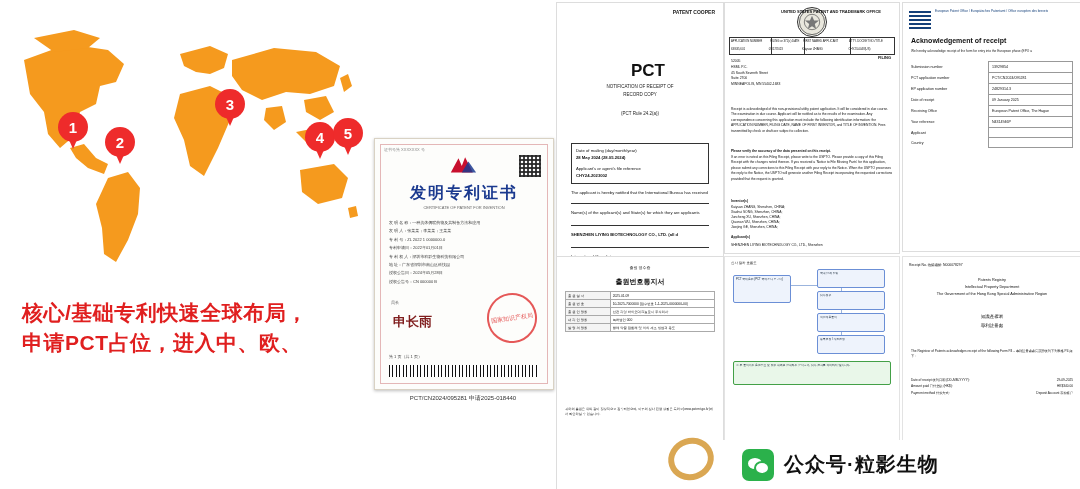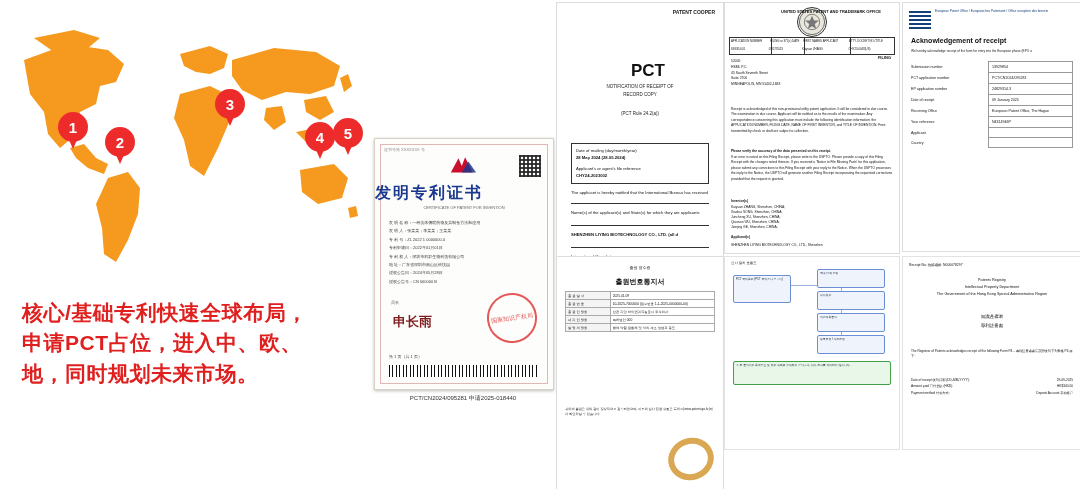--- a/index.html
+++ b/index.html
@@ -34,21 +34,21 @@
   .cert .inner{position:absolute;left:5px;top:5px;right:5px;bottom:5px;border:1px solid #e4b7b7;}
   .cert .cn-head{position:absolute;left:9px;top:8px;font-size:4px;color:#8a8a8a;}
   .cert .logo{
     position:absolute;left:50%;transform:translateX(-50%);top:16px;width:34px;height:22px;
   }
   .cert .qr{position:absolute;right:12px;top:16px;width:22px;height:22px;background:
     repeating-linear-gradient(0deg,#222 0 2px,#fff 2px 4px),
     repeating-linear-gradient(90deg,#222 0 2px,transparent 2px 4px);
     background-blend-mode:multiply;opacity:.85;}
   .cert .title{
-    position:absolute;left:0;right:0;top:44px;text-align:left;
+    position:absolute;left:0;right:0;top:44px;text-align:center;
     font-size:16px;font-weight:bold;color:#1b3a8f;letter-spacing:2px;
   }
   .cert .subline{position:absolute;left:0;right:0;top:66px;text-align:center;font-size:4px;color:#666;}
   .cert .body{position:absolute;left:14px;right:12px;top:80px;font-size:4px;line-height:2.1;color:#3a3a3a;}
   .cert .body div{white-space:nowrap;overflow:hidden;text-overflow:clip;}
   .cert .stamp{
     position:absolute;right:16px;bottom:46px;width:46px;height:46px;border:2px solid #d22;
     border-radius:50%;color:#d22;font-size:6px;display:flex;align-items:center;justify-content:center;
     text-align:center;opacity:.75;transform:rotate(-8deg);
   }
@@ -210,21 +210,20 @@
       <div class="bubble">4</div>
     </div>
     <div class="pin" style="left:333px;top:118px;">
       <div class="tip"></div>
       <div class="bubble">5</div>
     </div>
 
     <div class="caption">
       <div>核心/基础专利快速全球布局，</div>
       <div>申请PCT占位，进入中、欧、</div>
-      <div>地，同时规划未来市场。</div>
     </div>
   </div>
 
   <div class="cert">
     <div class="inner"></div>
     <div class="cn-head">证书号第 XXXXXXX 号</div>
 
     <svg class="logo" viewBox="0 0 60 40">
       <path d="M6 32 L20 6 L26 20 L32 4 L46 32 Z" fill="#c8102e"></path>
       <path d="M26 32 L38 12 L52 32 Z" fill="#1b3a8f" opacity=".85"></path>
@@ -437,14 +436,18 @@
         <span class="v">HK$340.00</span>
       </div>
       <div>
         <span>Payment method 付款方式:</span>
         <span class="v">Deposit Account 存款帳戶</span>
       </div>
     </div>
   </div>
 
   <div class="ring"></div>
+  <div class="wechat">
+    <div class="logo"></div>
+    <div class="txt">公众号·粒影生物</div>
+  </div>
 
 </div>
 
 </body></html>

